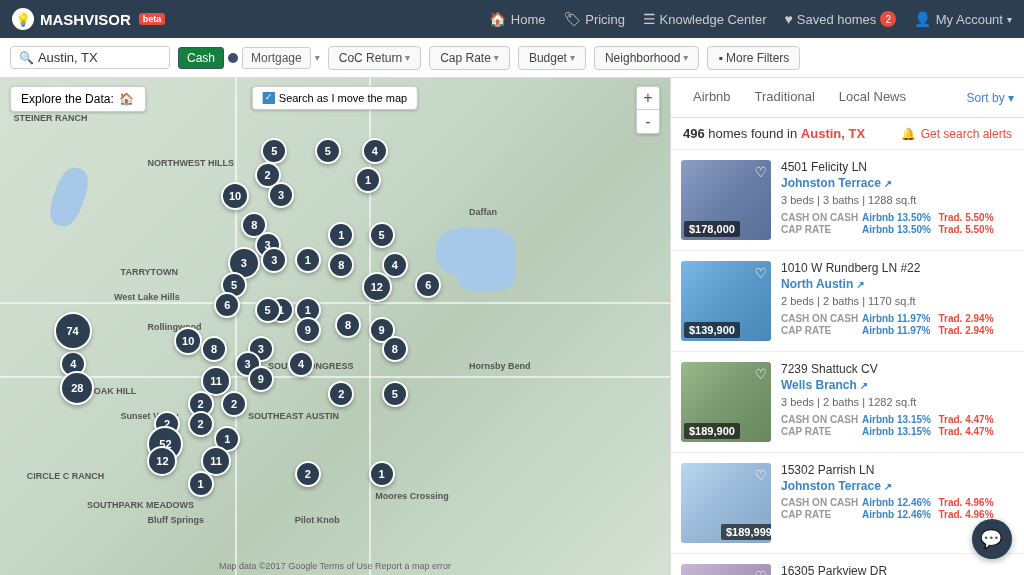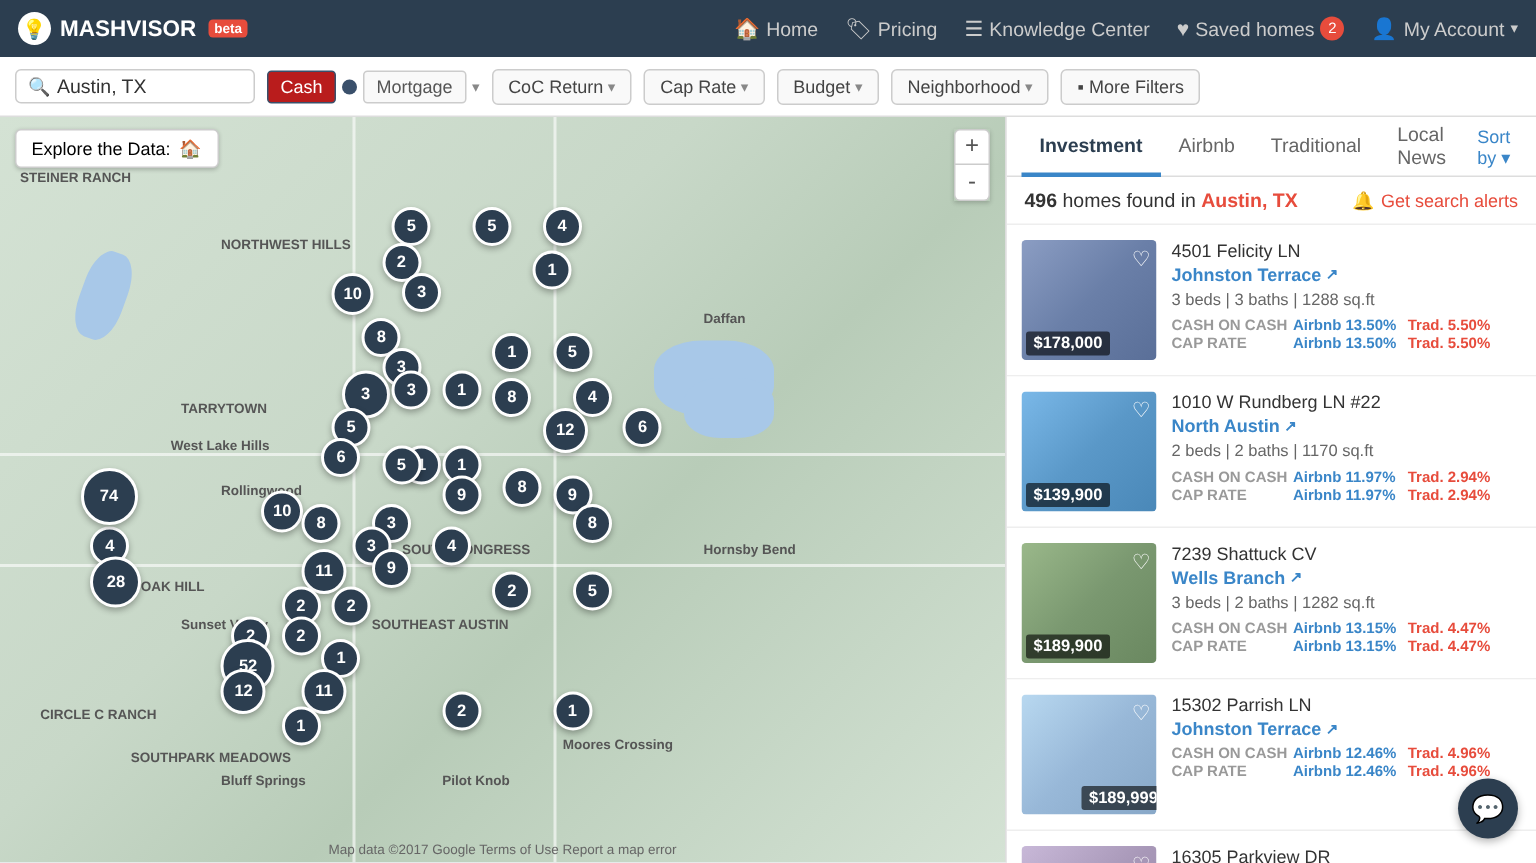--- a/index.html
+++ b/index.html
@@ -87,21 +87,21 @@
     .toggle-option {
       padding: 3px 8px;
       border: 1px solid #ccc;
       border-radius: 3px;
       cursor: pointer;
       font-size: 12px;
       color: #555;
       background: #f9f9f9;
     }
     .toggle-option.active {
-      background: #b91c1c;
+      background: #15803d;
       color: #fff;
       border-color: #3a506b;
     }
     .toggle-dot {
       width: 10px; height: 10px;
       background: #3a506b;
       border-radius: 50%;
       display: inline-block;
     }
     .filter-btn {
@@ -490,20 +490,24 @@
       <div class="map-label" style="top:88%;left:44%;">Pilot Knob</div>
       <div class="map-label" style="top:83%;left:56%;">Moores Crossing</div>
 
       <div class="map-controls-top">
         <div class="explore-btn">
           <span>Explore the Data:</span>
           <span class="explore-home-icon">🏠</span>
         </div>
       </div>
 
+      <div class="search-as-move">
+        <span class="checkbox-small"></span>
+        <span>Search as I move the map</span>
+      </div>
 
       <div class="zoom-controls">
         <div class="zoom-btn">+</div>
         <div class="zoom-btn">-</div>
       </div>
 
       <div class="map-attribution">Map data ©2017 Google  Terms of Use  Report a map error</div>
 
     <div class="map-pin" style="top: 12%; left: 39%; width: 26px; height: 26px;">5</div>
         <div class="map-pin" style="top: 12%; left: 47%; width: 26px; height: 26px;">5</div>
@@ -554,21 +558,20 @@
         <div class="map-pin" style="top: 74%; left: 30%; width: 30px; height: 30px;">11</div>
         <div class="map-pin" style="top: 77%; left: 55%; width: 26px; height: 26px;">1</div>
         <div class="map-pin" style="top: 79%; left: 28%; width: 26px; height: 26px;">1</div>
         <div class="map-pin" style="top: 77%; left: 44%; width: 26px; height: 26px;">2</div>
       </div>
   </div>
 
   <div class="results-panel">
 
     <div class="results-tabs">
-      <div class="tab-item active">Investment</div>
       <div class="tab-item">Airbnb</div>
       <div class="tab-item">Traditional</div>
       <div class="tab-item">Local News</div>
       <div class="sort-by">
         <span>Sort by</span>
         <span> ▾</span>
       </div>
     </div>
 
     <div class="results-header">

